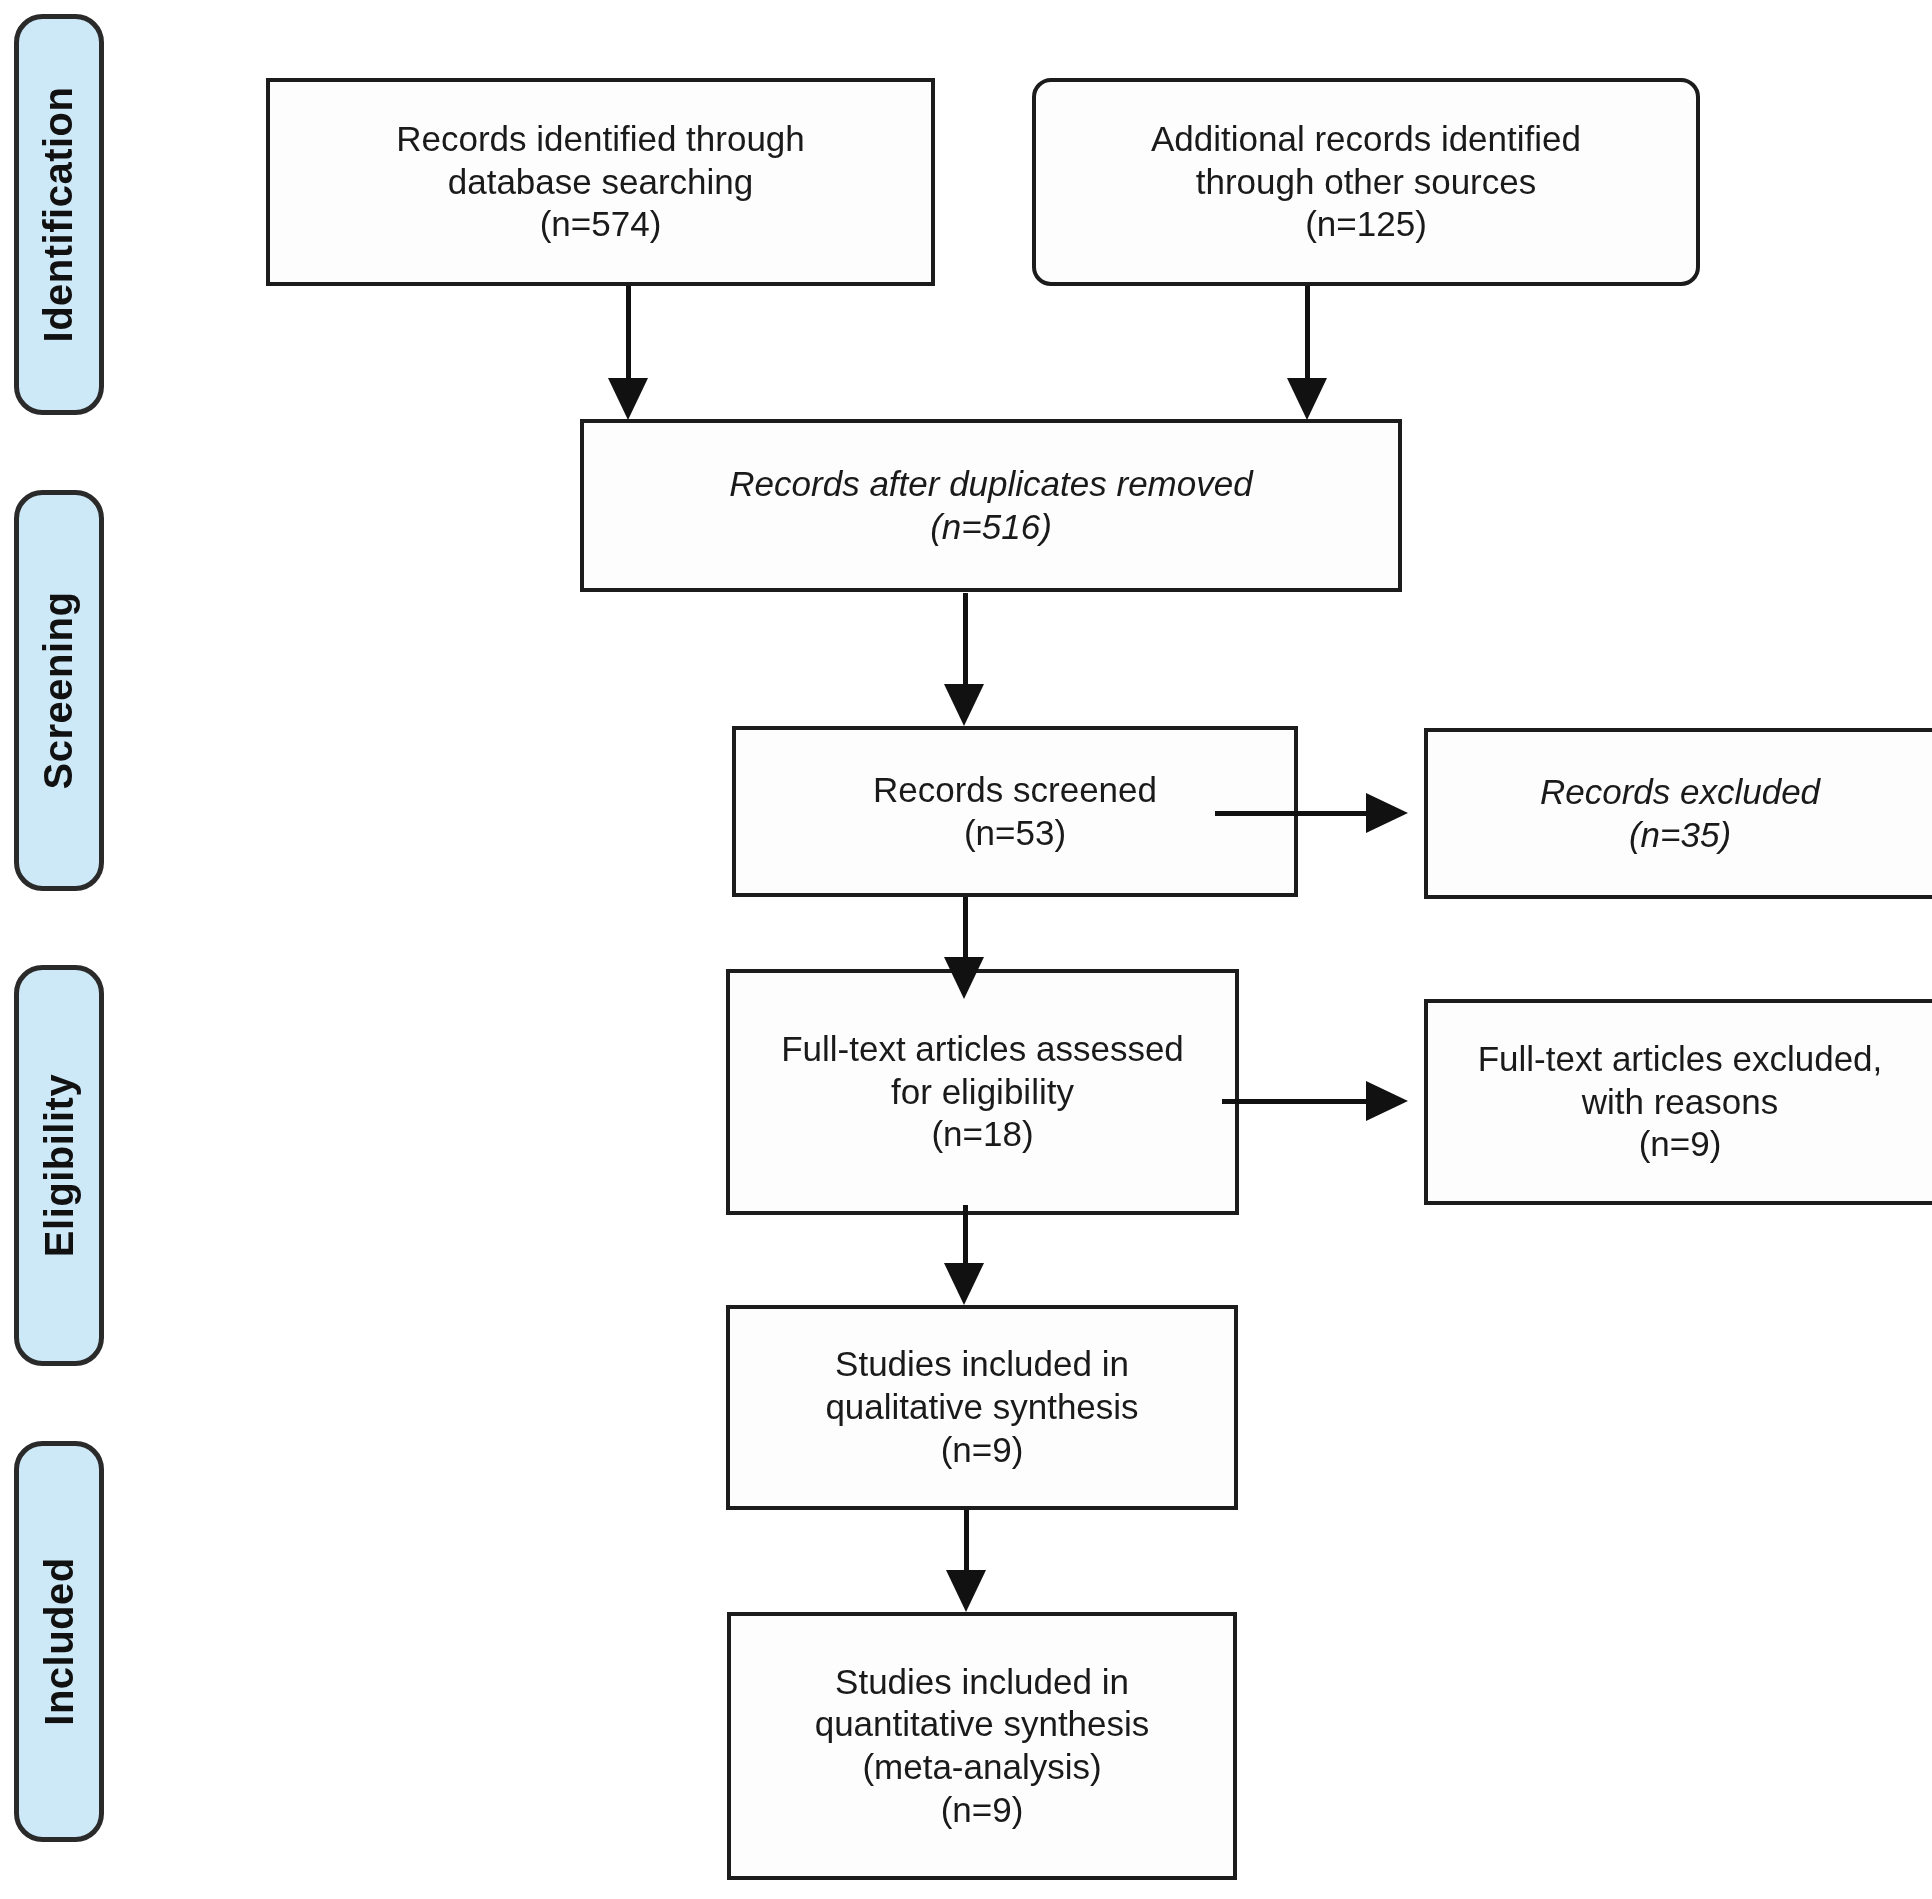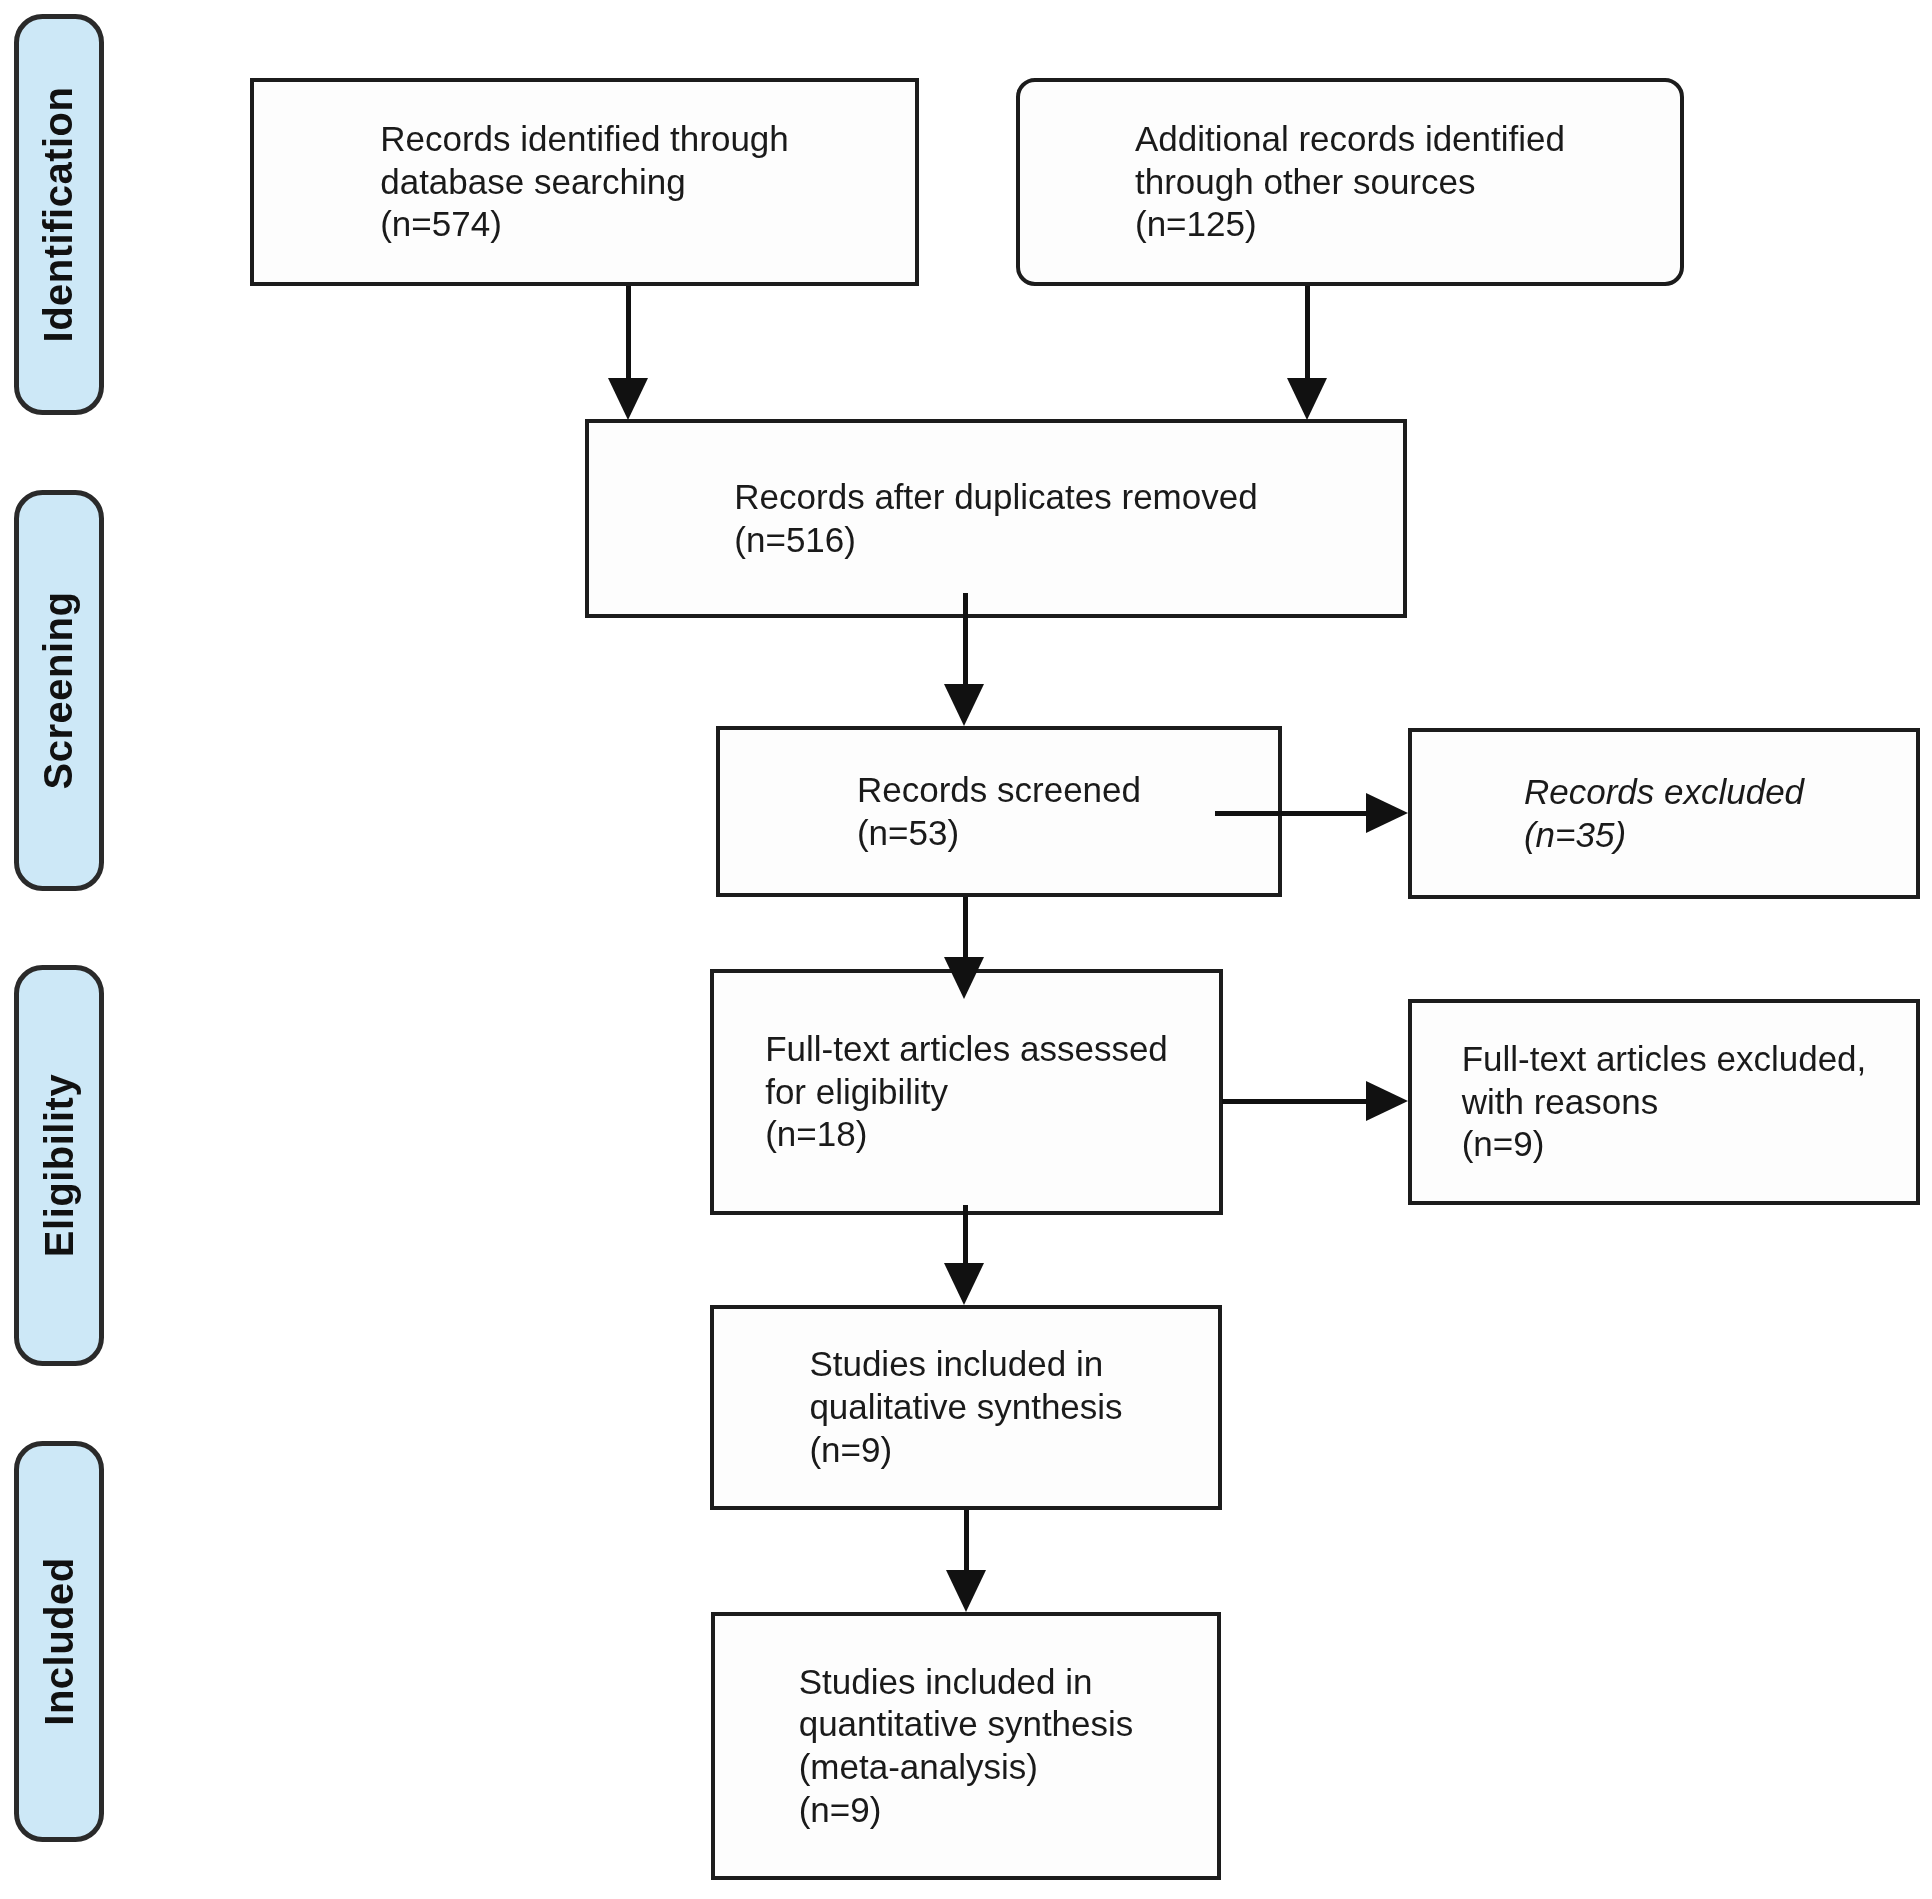--- a/index.html
+++ b/index.html
@@ -39,21 +39,22 @@
   }
   
   .fbox {
     position: absolute;
     background: #fdfdfd;
     border: 4.8px solid #1c1c1c;
     box-sizing: border-box;
     display: flex;
     align-items: center;
     justify-content: center;
-    text-align: left;
+    text-align: center;
+    margin-left: 16px;
   }
   .fbox .box-label {
     white-space: pre-line;
     font-size: 35px;
     line-height: 1.22;
     padding: 7.6px 19px;
     color: #1a1a1a;
   }
   
   .vline {
@@ -105,21 +106,21 @@
     <span class="box-label">Records identified through
 database searching
 (n=574)</span>
   </div>
   <div class="fbox" style="left:1016px;top:78px;width:668px;height:208px;border-radius:19px;">
     <span class="box-label">Additional records identified
 through other sources
 (n=125)</span>
   </div>
 
-  <div class="fbox" style="left:585px;top:419px;width:822px;height:199px;">
+  <div class="fbox" style="left:564px;top:419px;width:822px;height:173px;font-style:italic;">
     <span class="box-label">Records after duplicates removed
 (n=516)</span>
   </div>
 
   <div class="fbox" style="left:716px;top:726px;width:566px;height:171px;">
     <span class="box-label">Records screened
 (n=53)</span>
   </div>
   <div class="fbox" style="left:1408px;top:728px;width:512px;height:171px;font-style:italic;">
     <span class="box-label">Records excluded

